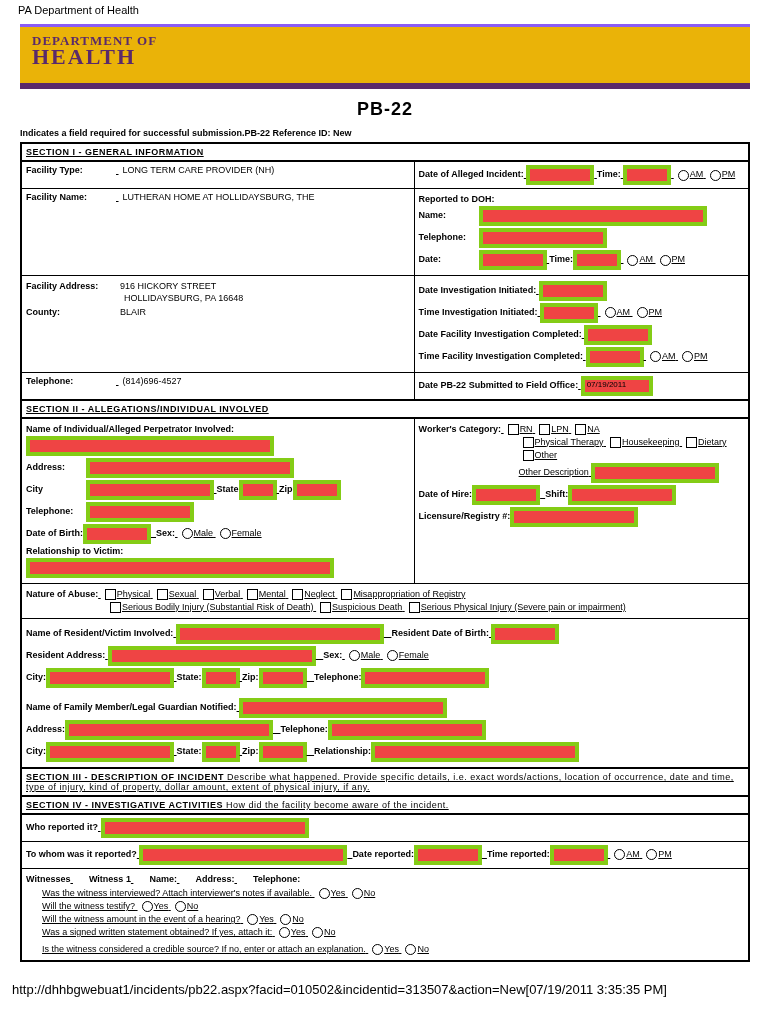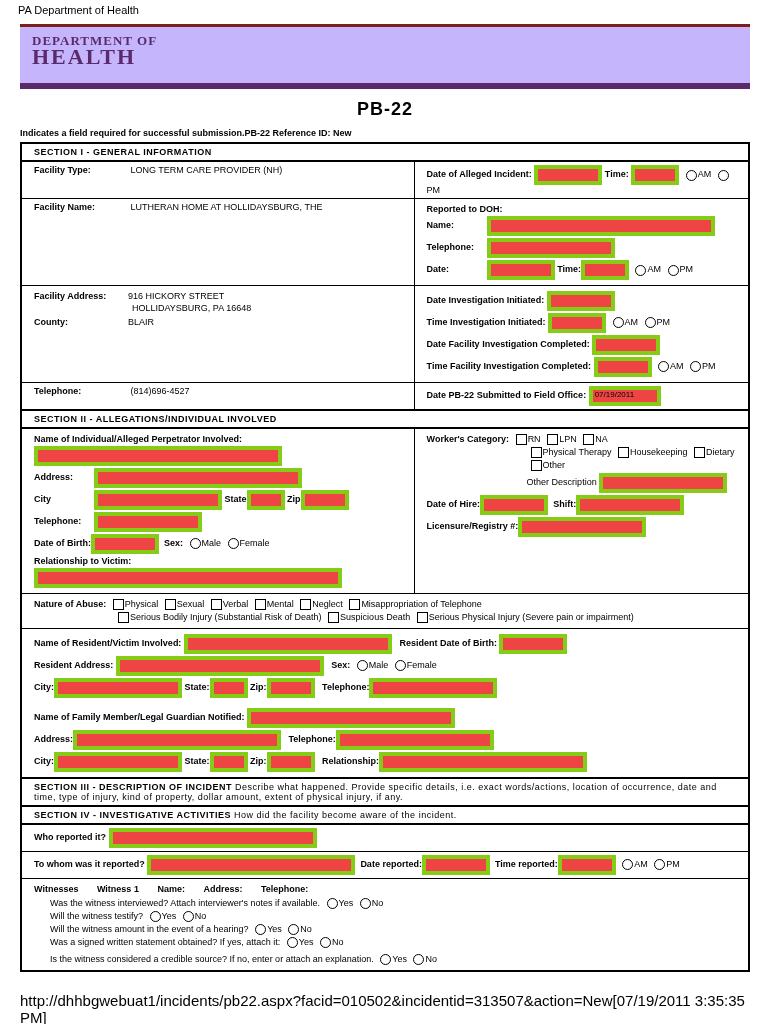--- a/index.html
+++ b/index.html
@@ -5,46 +5,47 @@
   body {
     margin: 0;
     font-family: Arial, Helvetica, sans-serif;
     font-size: 9px;
     background: #fff;
     width: 770px;
   }
   .page-title-small { font-size: 11px; margin: 4px 0 0 18px; }
   .outer { margin: 8px 20px 0 20px; }
   .banner {
-    border-top: 3px solid #7f1d1d;
+    border-top: 3px solid #8b5cf6;
     border-bottom: 6px solid #5a2a6a;
-    background: #c4b5fd;
+    background: #eab308;
     height: 56px;
     position: relative;
   }
   .logo-box {
     position: absolute; left: 12px; top: 8px;
     color: #5a2a6a; font-weight: bold; font-family: Georgia, serif;
     line-height: 0.9;
   }
   .logo-line1 { font-size: 13px; letter-spacing: 1px; }
   .logo-line2 { font-size: 22px; letter-spacing: 2px; }
   .form-code { text-align: center; font-size: 18px; font-weight: bold; margin-top: 10px; letter-spacing: 1px; }
   .form-title { text-align: center; font-size: 11px; font-weight: bold; margin: 2px 0 8px; letter-spacing: 0.5px; }
   .meta-row { display: flex; font-size: 9px; font-weight: bold; margin: 8px 0 4px; }
   table.form {
     width: 100%;
     border-collapse: collapse;
     border: 2px solid #000;
   }
   table.form td {
     border: 1px solid #000;
-    padding: 3px 12px;
+    padding: 3px 4px;
     vertical-align: top;
     font-size: 9px;
+    text-decoration: underline;
   }
   .section-header {
     font-weight: bold;
     background: #fff;
     letter-spacing: 0.5px;
     border-top: 2px solid #000 !important;
     border-bottom: 2px solid #000 !important;
   }
   .lbl { font-weight: bold; display: inline-block; }
   .val { display: inline-block; margin-left: 4px; }
@@ -65,21 +66,21 @@
     margin: 0 1px 0 4px;
   }
   .checkbox {
     display: inline-block;
     width: 9px; height: 9px;
     border: 1px solid #000;
     vertical-align: middle;
     margin: 0 1px 0 4px;
   }
   .row-nb td { border-top: none !important; border-bottom: none !important; }
-  .footer-url { font-size: 15px; margin: 20px 0 0 20px; }
+  .footer-url { font-size: 13px; margin: 20px 0 0 12px; }
   .line { margin: 2px 0; }
   .indent { margin-left: 16px; }
 </style>
 </head>
 <body>
 
 <div class="page-title-small">PA Department of Health</div>
 
 <div class="outer">
   <div class="banner">
@@ -214,21 +215,21 @@
     </tr>
     <tr>
       <td colspan="2">
         <div class="line">
           <span class="lbl">Nature of Abuse:</span>
           <span class="checkbox"></span><span>Physical</span>
           <span class="checkbox"></span><span>Sexual</span>
           <span class="checkbox"></span><span>Verbal</span>
           <span class="checkbox"></span><span>Mental</span>
           <span class="checkbox"></span><span>Neglect</span>
-          <span class="checkbox"></span><span>Misappropriation of Telephone</span>
+          <span class="checkbox"></span><span>Misappropriation of Registry</span>
         </div>
         <div class="line" style="margin-left:80px">
           <span class="checkbox"></span><span>Serious Bodily Injury (Substantial Risk of Death)</span>
           <span class="checkbox"></span><span>Suspicious Death</span>
           <span class="checkbox"></span><span>Serious Physical Injury (Severe pain or impairment)</span>
         </div>
       </td>
     </tr>
     <tr class="row-nb">
       <td colspan="2">

